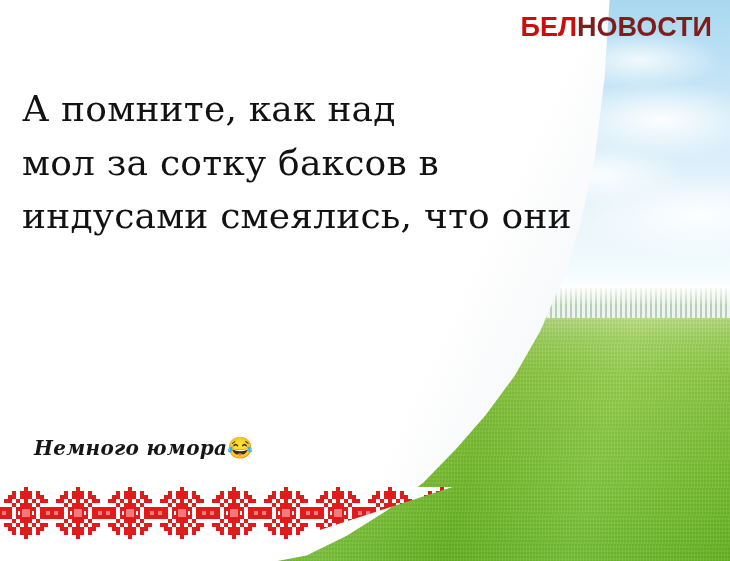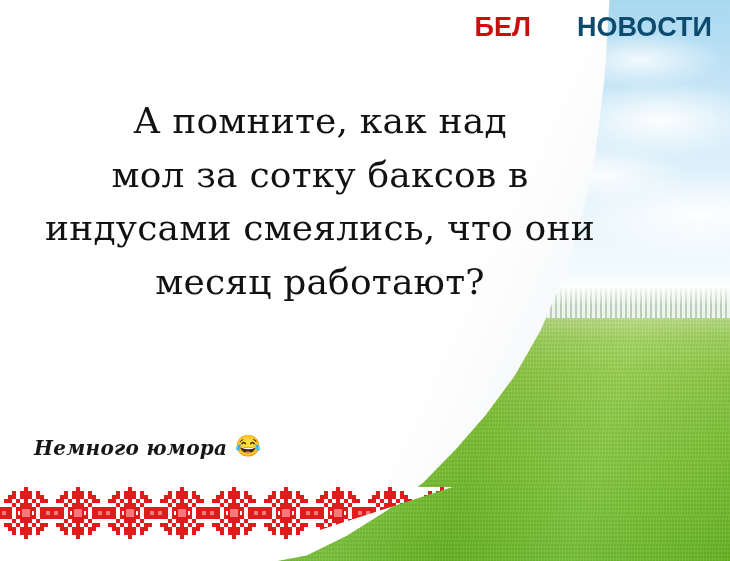--- a/index.html
+++ b/index.html
@@ -158,47 +158,46 @@
     top: 14px;
     font-family: "Liberation Sans", sans-serif;
     font-weight: bold;
     font-size: 27px;
     letter-spacing: 0px;
     line-height: 1;
     white-space: nowrap;
     z-index: 8;
   }
   .logo .bel  { color: #cc0d0d; text-align: center; }
-  .logo .news { color: #0c4a6e; margin-left: 46px; }
+  .logo .news { color: #7f1d1d; }
 
   
   .joke {
     position: absolute;
     left: 22px;
     top: 82px;
     width: 596px;
-    text-align: center;
+    text-align: left;
     color: #121212;
     font-family: "DejaVu Serif", "Liberation Serif", serif;
     font-size: 36px;
     font-weight: 500;
     line-height: 1.49;
     letter-spacing: 0.2px;
     z-index: 6;
-    margin-top: 12px;
   }
   .joke .line { display: block; white-space: nowrap; }
 
   
   .caption {
     position: absolute;
     left: 34px;
     top: 436px;
     display: flex;
-    gap: 8px;
+    align-items: center;
     z-index: 6;
   }
   .caption-text {
     font-family: "DejaVu Serif", "Liberation Serif", serif;
     font-style: italic;
     font-weight: bold;
     font-size: 20px;
     color: #161616;
     letter-spacing: 0.3px;
     white-space: nowrap;
@@ -241,21 +240,20 @@
   </div>
 
   <div class="logo">
     <span class="bel">БЕЛ</span><span class="news">НОВОСТИ</span>
   </div>
 
   <div class="joke">
     <span class="line">А помните, как над</span>
     <span class="line">мол за сотку баксов в</span>
     <span class="line">индусами смеялись, что они</span>
-    <span class="line">месяц работают?</span>
   </div>
 
   <div class="caption">
     <span class="caption-text">Немного юмора</span>
     <span class="caption-emoji">😂</span>
   </div>
 
   <div class="ornament">
     <svg width="730" height="52" viewBox="0 0 730 52" xmlns="http://www.w3.org/2000/svg" shape-rendering="crispEdges">
       <defs>

